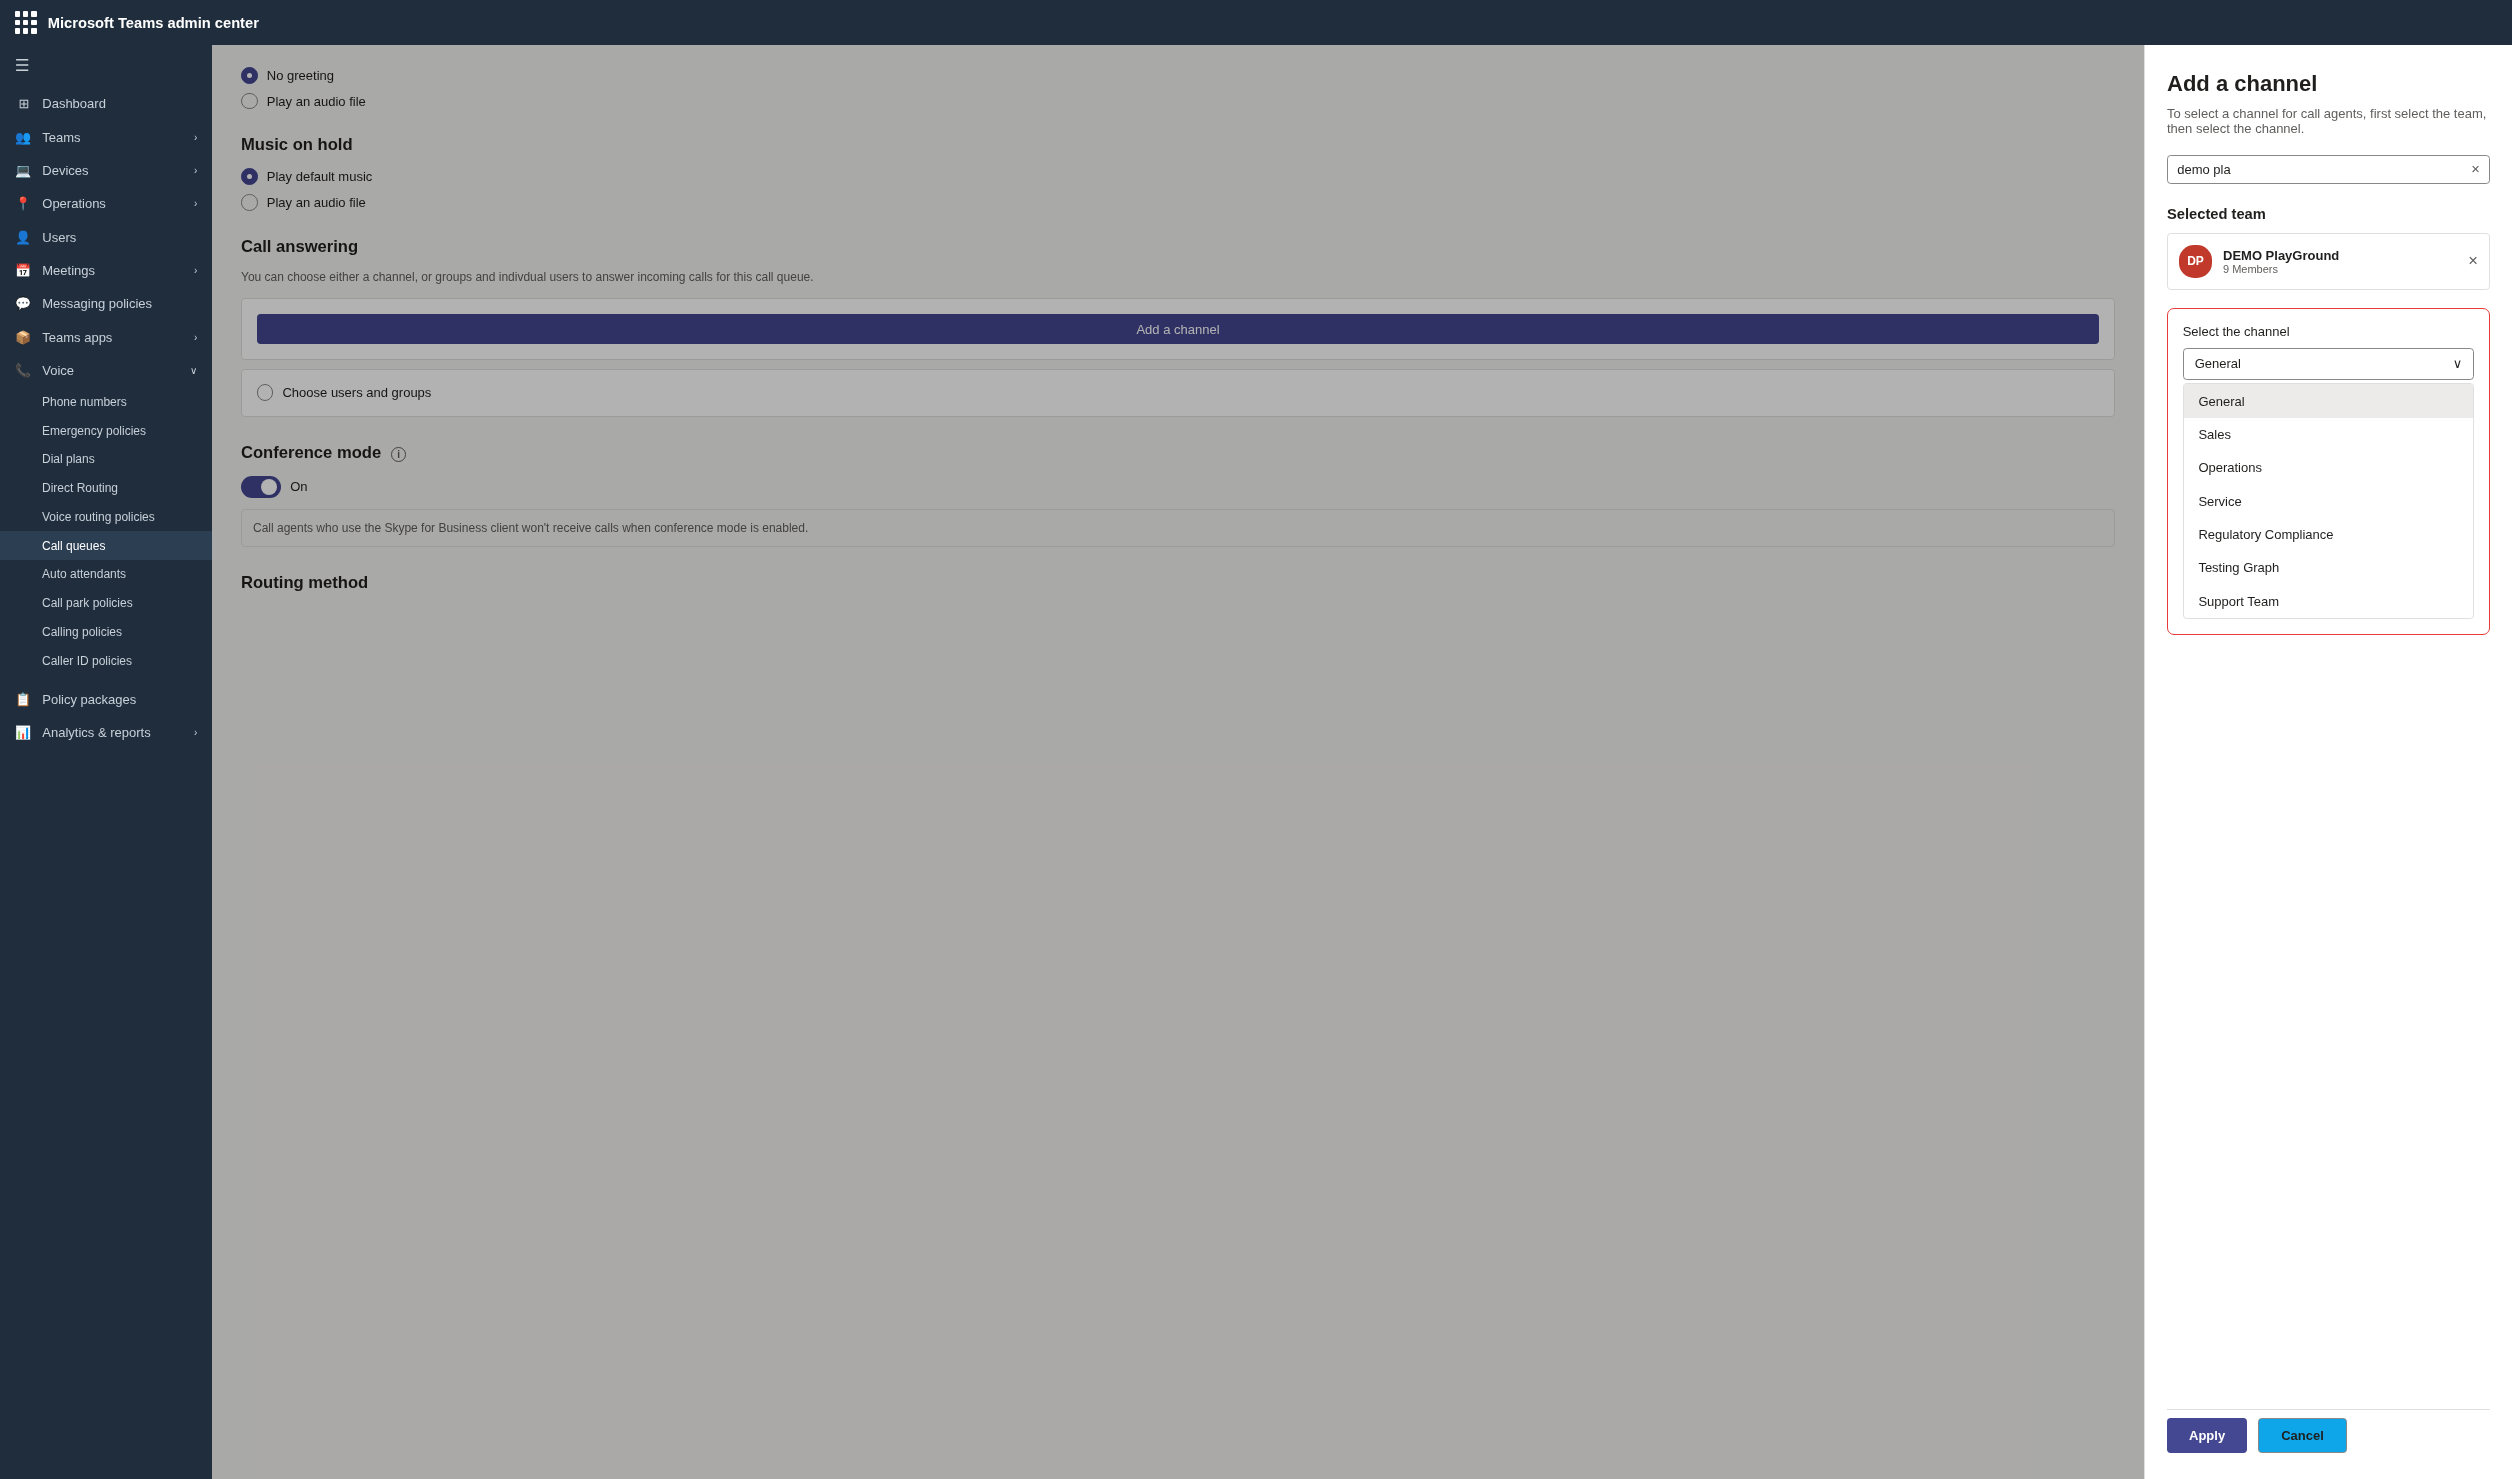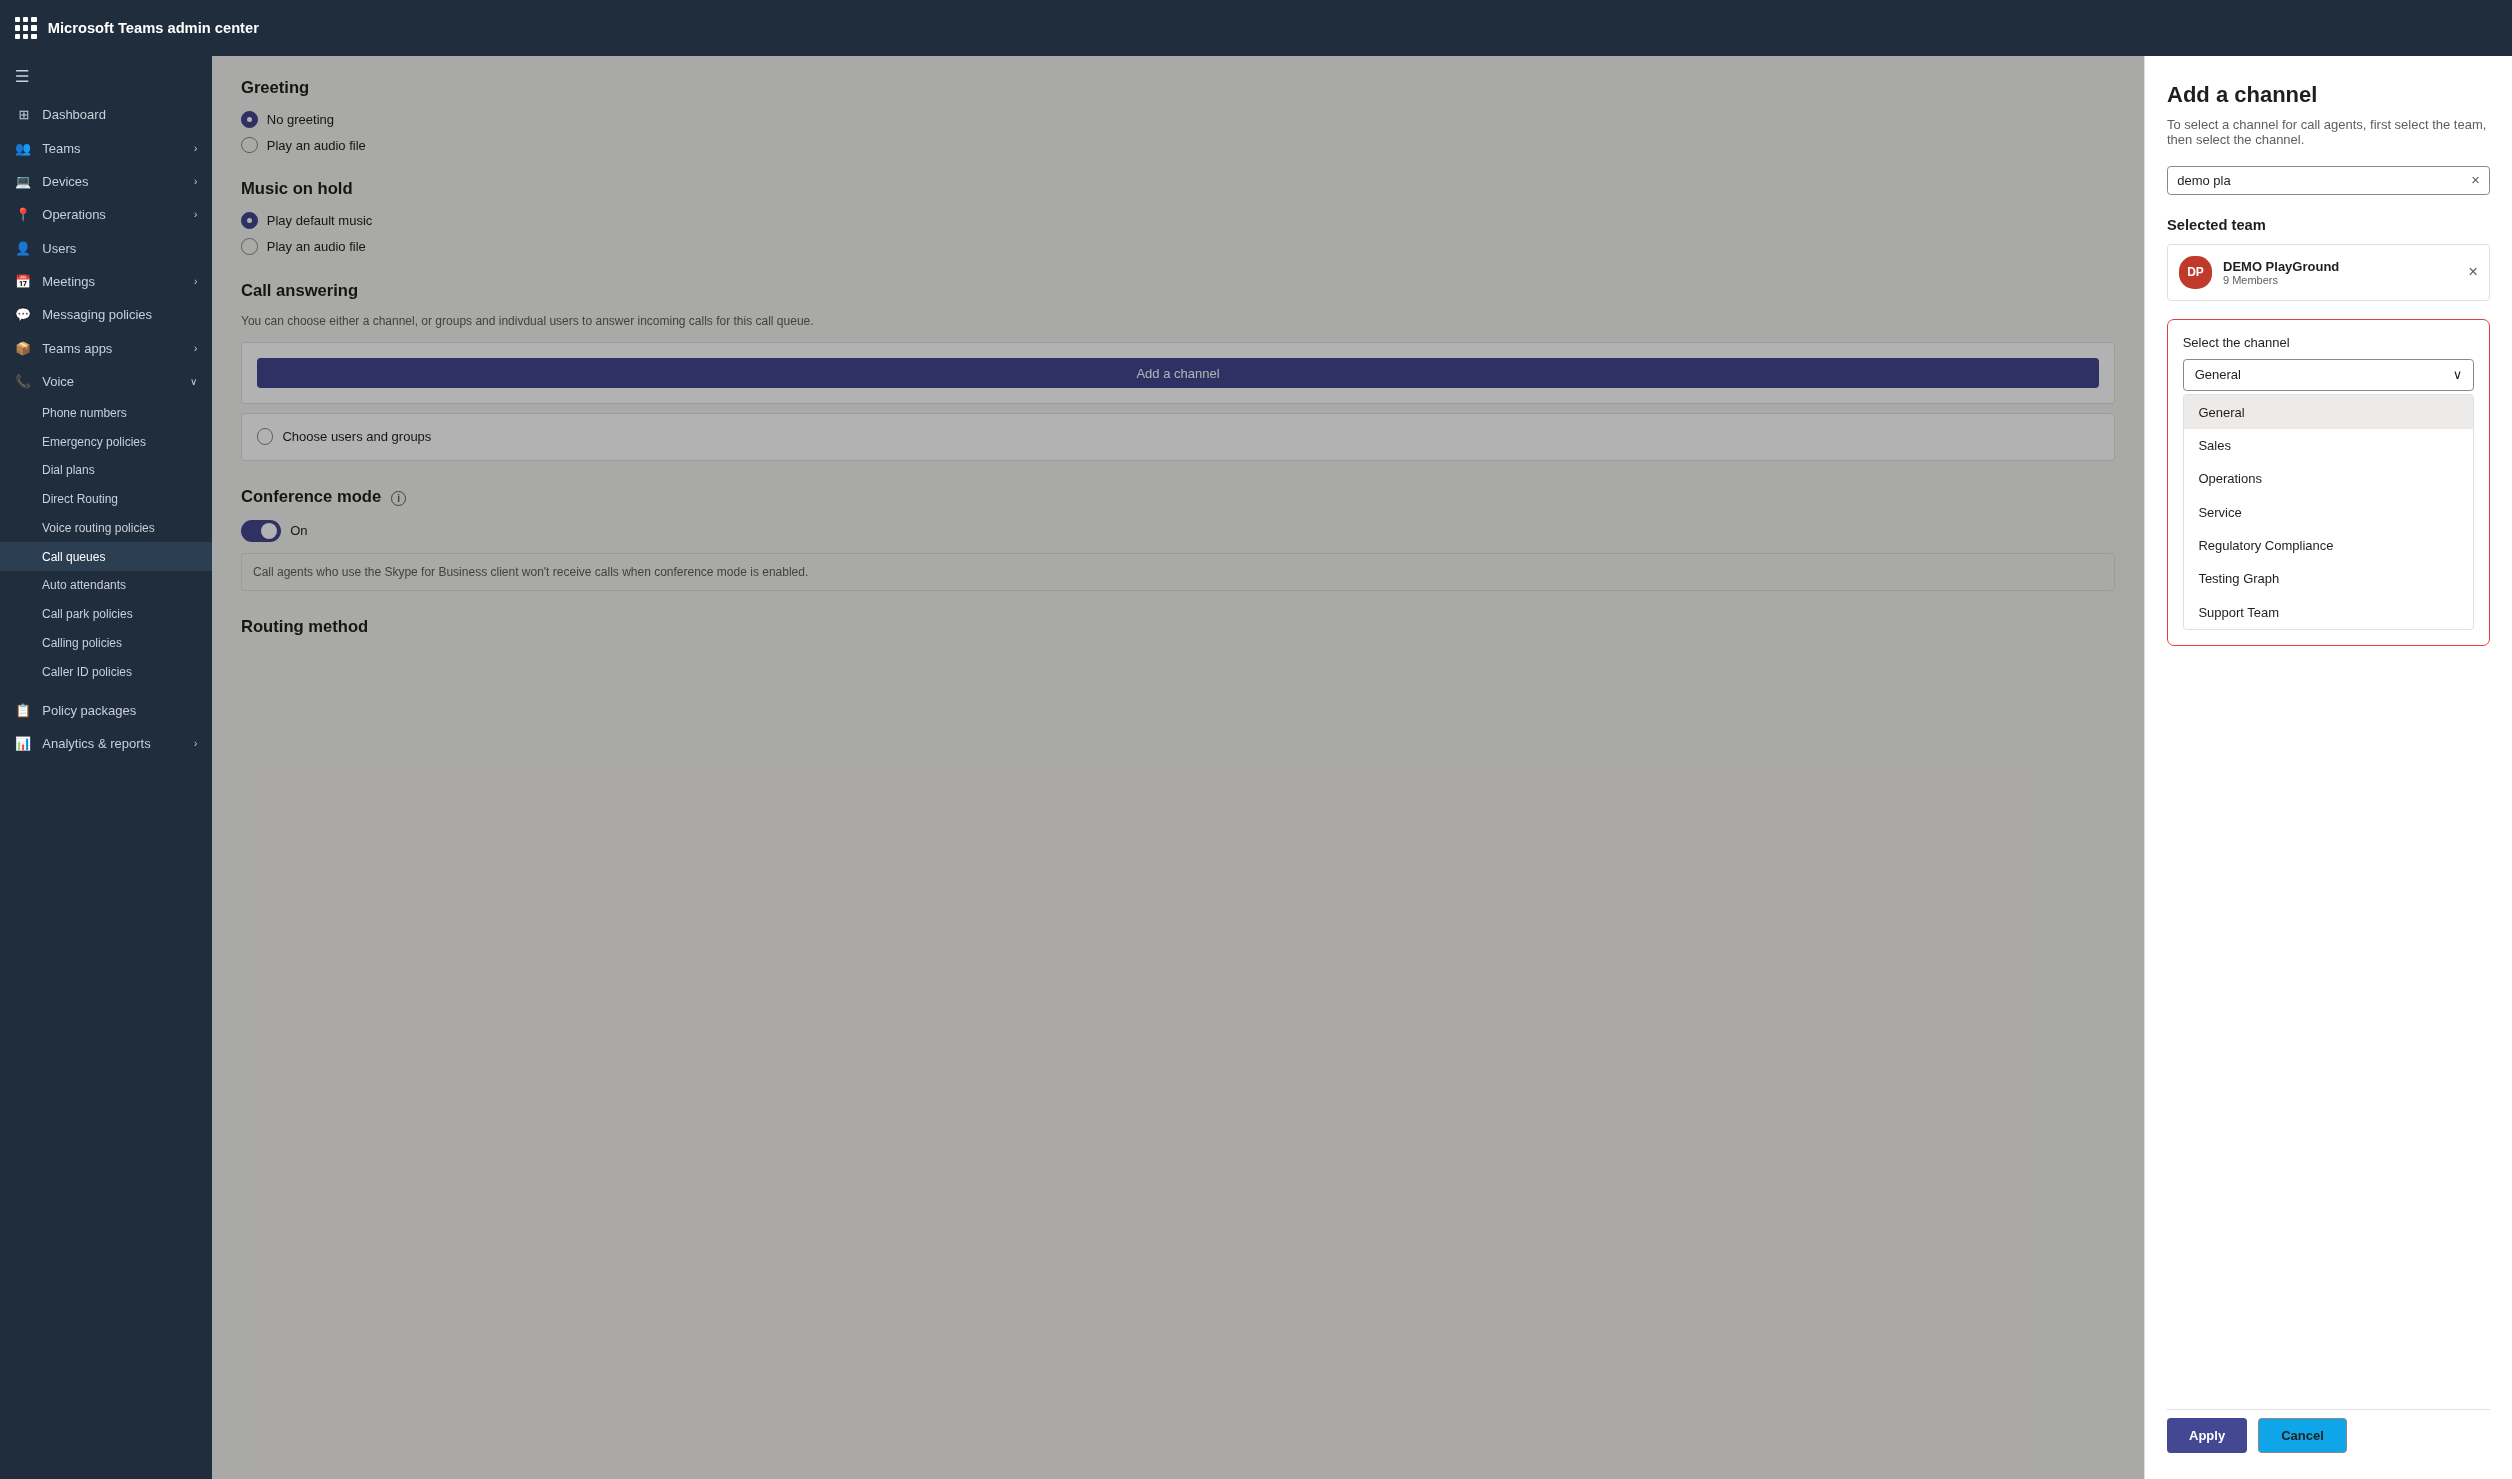--- a/index.html
+++ b/index.html
@@ -2,21 +2,21 @@
 <html style="font-size:14.7px"><head>
   <meta charset="utf-8">
   <style>
     * { box-sizing: border-box; margin: 0; padding: 0; }
     body { font-family: 'Segoe UI', sans-serif; font-size: 13px; display: flex; flex-direction: column; height: 100vh; overflow: hidden; background: #f3f2f1; }
 
     
     .topbar {
       background: #1f2d3d;
       color: white;
-      height: 56px;
+      height: 45px;
       display: flex;
       align-items: center;
       padding: 0 14.7px;
       gap: 11px;
       flex-shrink: 0;
       z-index: 100;
     }
     .topbar-grid-icon { display: grid; grid-template-columns: repeat(3,5.5px); gap: 2.8px; cursor: pointer; }
     .topbar-grid-icon span { width: 5.5px; height: 5.5px; background: white; border-radius: 0.9px; display: block; }
     .topbar-title { font-size: 14.7px; font-weight: 600; color: white; }
@@ -349,21 +349,20 @@
       <span class="icon">📊</span>
       <span>Analytics &amp; reports</span>
       <span class="chevron">›</span>
     </div>
   </div>
 
   <div class="main-content" style="position:relative;">
     <div class="overlay"></div>
 
     <div class="section">
-      <div class="section-title">Greeting</div>
       <div class="radio-group">
         <div class="radio-item">
           <div class="radio-circle checked"></div>
           <span>No greeting</span>
         </div>
         <div class="radio-item">
           <div class="radio-circle"></div>
           <span>Play an audio file</span>
         </div>
       </div>

